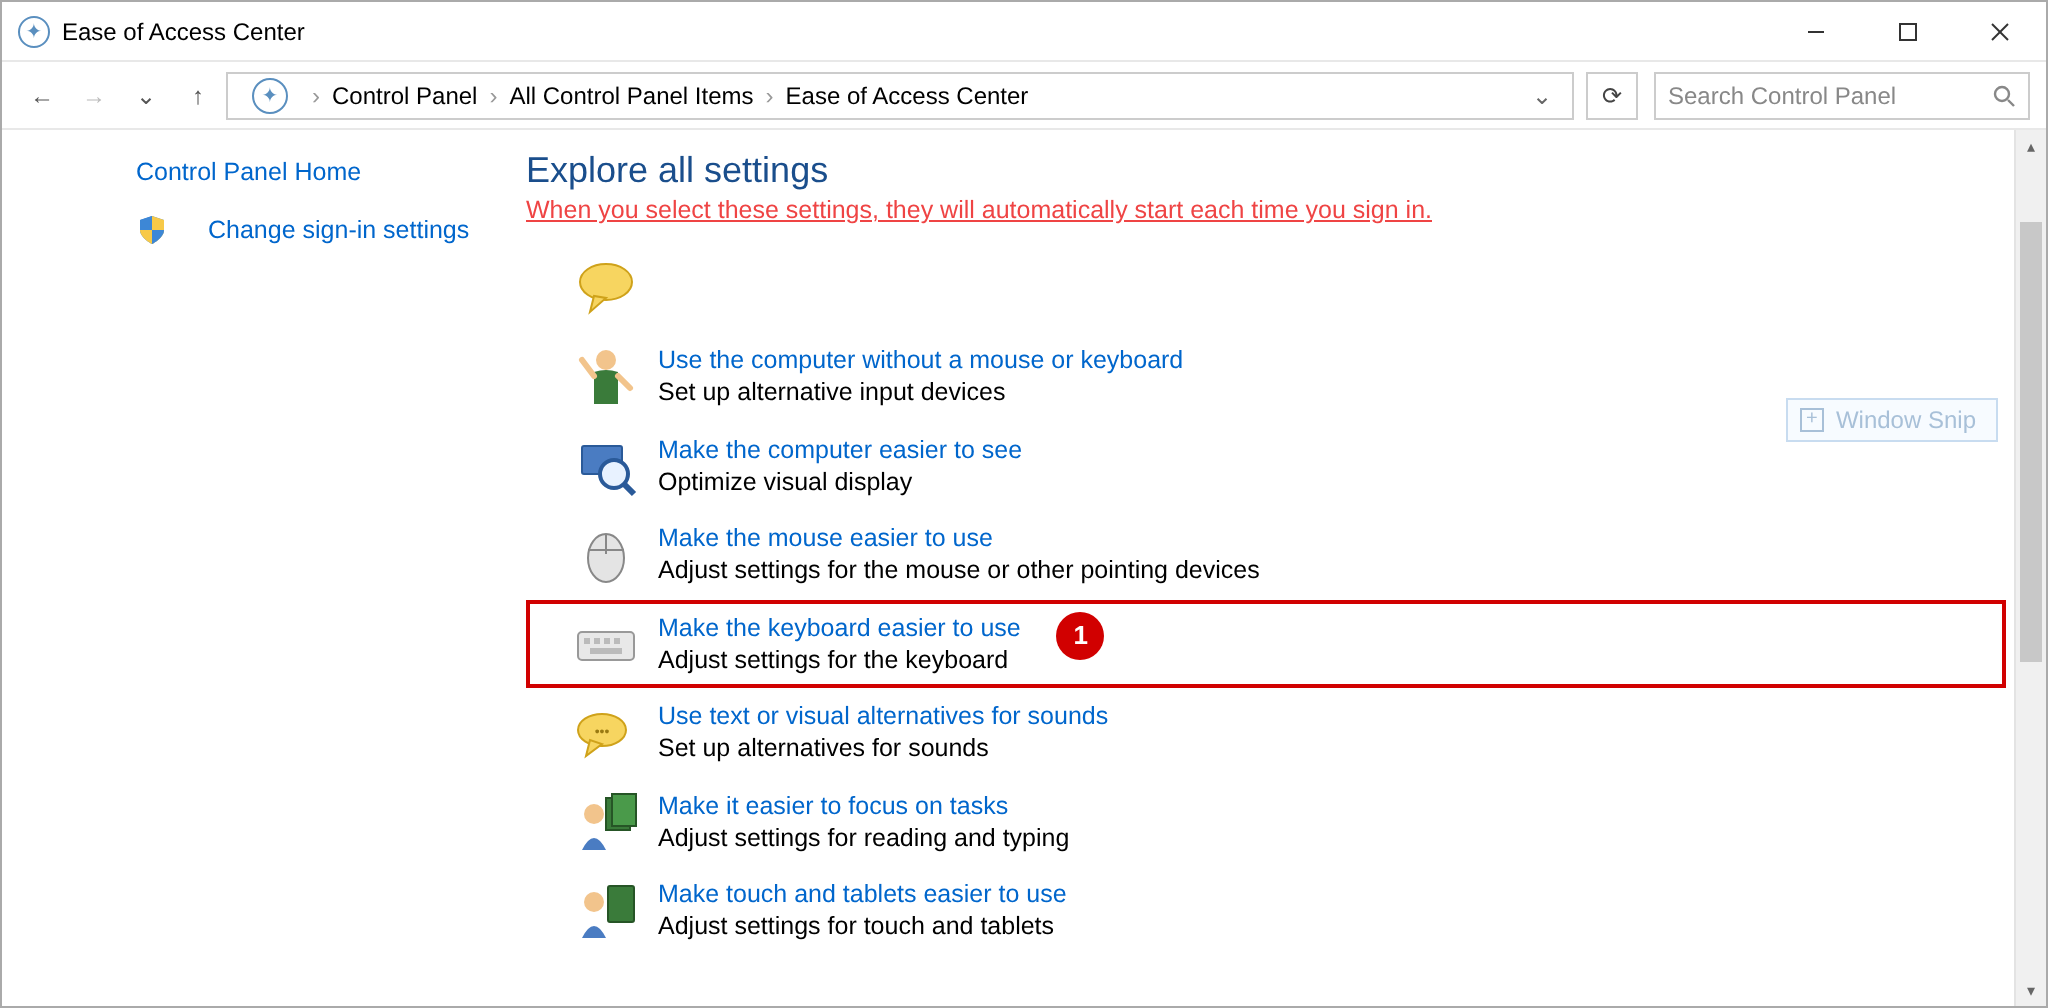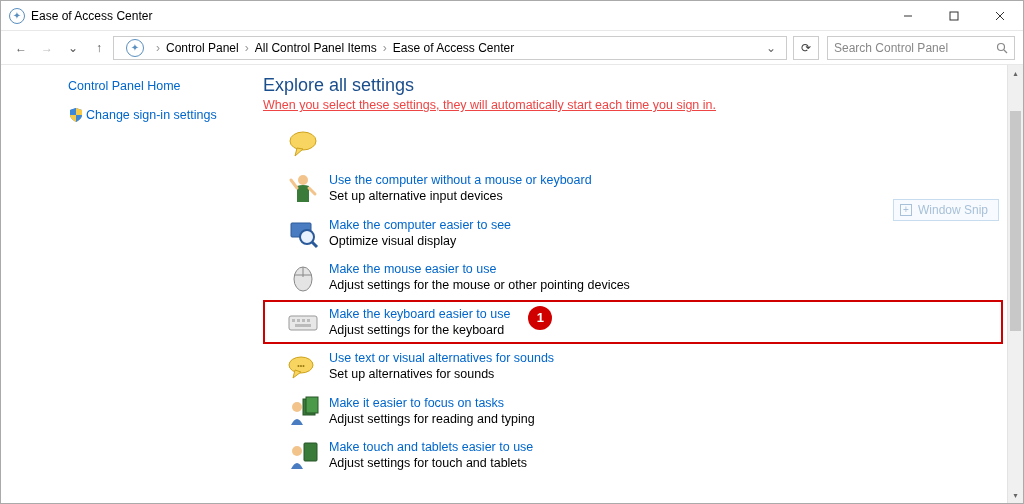--- a/index.html
+++ b/index.html
@@ -24,21 +24,21 @@
   .addrbar .crumbs .cend { flex:1; }
   .addrbar .dd { color:#666; padding:0 4px; }
   .addrbar .refresh { width:26px; height:24px; border:1px solid #ccc; display:flex; align-items:center; justify-content:center; font-size:12px; color:#444; margin-left:4px;}
   .addrbar .search { width:188px; height:24px; border:1px solid #ccc; margin-left:6px; display:flex; align-items:center; padding:0 6px; font-size:12px; color:#888;text-align:center; }
   .addrbar .search .sicon { margin-left:auto; color:#888; }
 
   
   .body { flex:1; display:flex; min-height:0; }
   .sidebar { width:205px; padding:14px 8px 8px 22px;margin-left:45px; }
   .sidebar .home-link { color:#0066cc; font-size:12.5px; margin-bottom:14px; }
-  .sidebar .signin { display:flex; align-items:center; gap:2px; font-size:12.5px; color:#0066cc; }
+  .sidebar .signin { display:flex; align-items:center; gap:20px; font-size:12.5px; color:#0066cc; }
   .sidebar .shield { width:16px; height:16px; }
 
   .content-wrap { flex:1; position:relative; overflow:hidden; }
   .content { position:absolute; inset:0; padding:10px 20px 10px 12px; overflow-y:hidden; }
   .scrollbar { position:absolute; right:0; top:0; bottom:0; width:16px; background:#f0f0f0; border-left:1px solid #e3e3e3; display:flex; flex-direction:column; align-items:center; }
   .scrollbar .arrow { height:16px; display:flex; align-items:center; justify-content:center; font-size:8px; color:#666; width:100%; }
   .scrollbar .track { flex:1; width:100%; position:relative; }
   .scrollbar .thumb { position:absolute; left:2px; right:2px; top:30px; height:220px; background:#c8c8c8; }
 
   h1.explore { color:#1a4e8c; font-size:18px; font-weight:400; margin:0 0 2px 0; }

